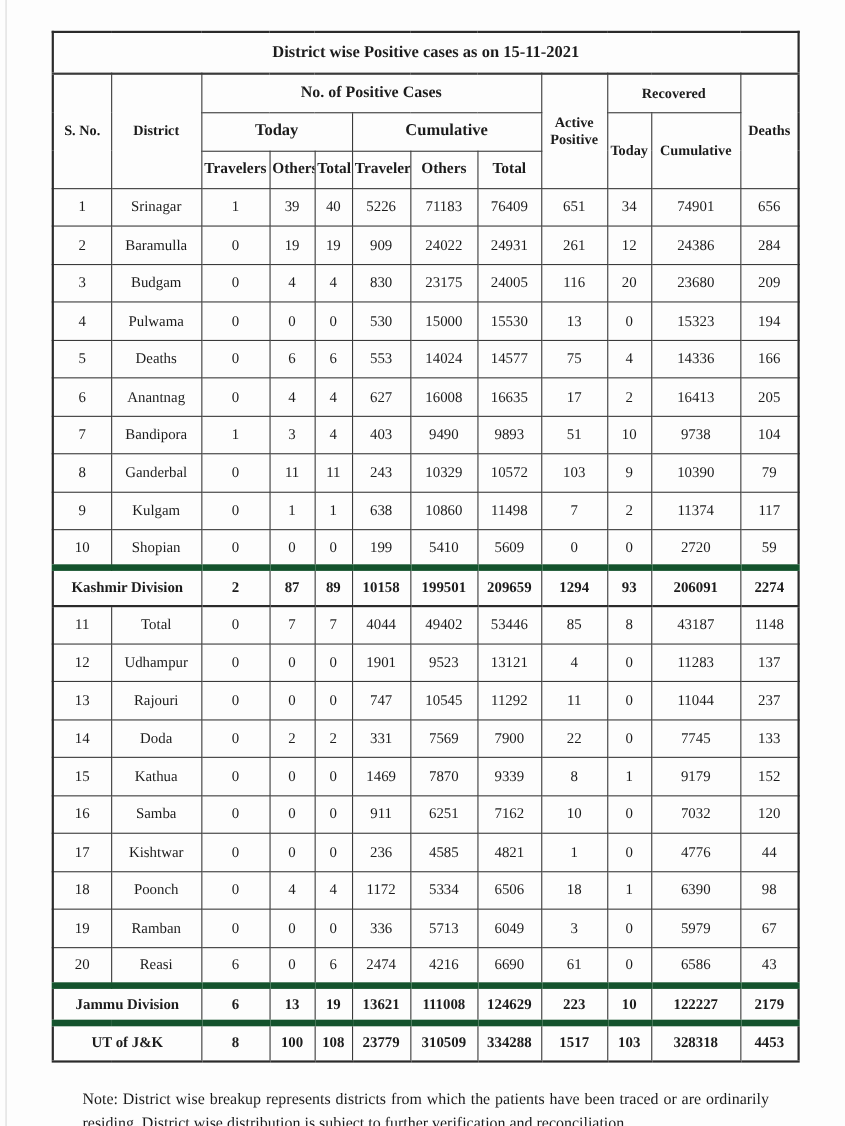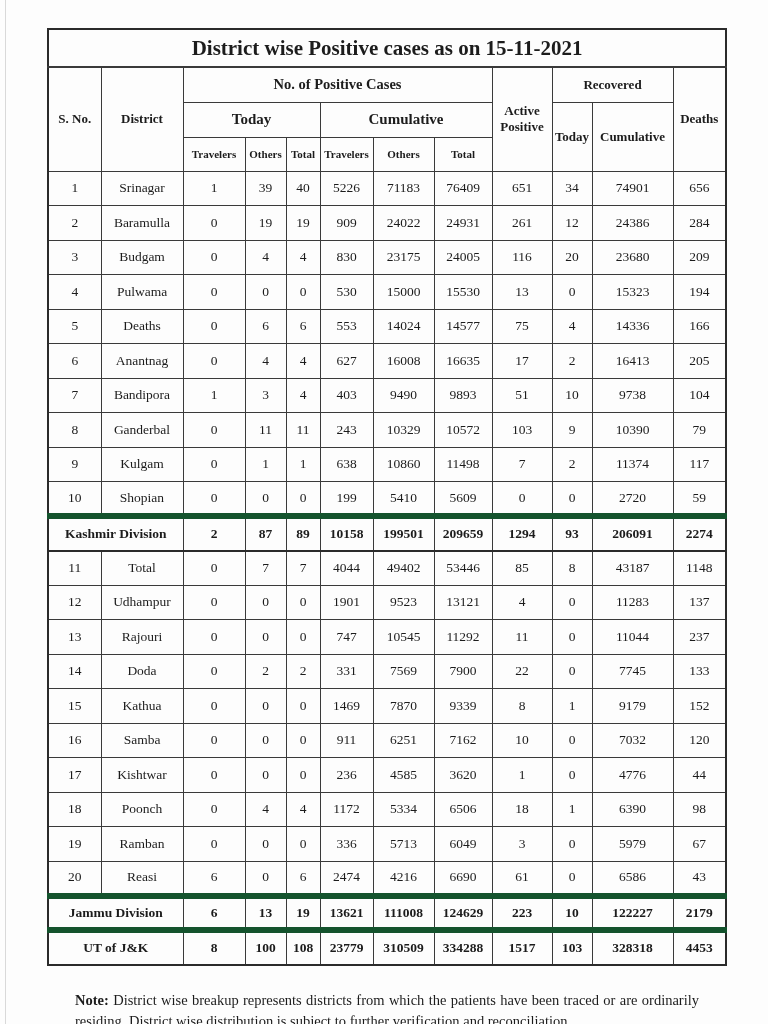--- a/index.html
+++ b/index.html
@@ -29,48 +29,48 @@
     border: 1px solid #3a3a3a;
     text-align: center;
     vertical-align: middle;
     padding: 1px 2px;
     overflow: hidden;
   }
   table.main { border: 2px solid #2b2b2b; }
   .title-cell {
     height: 38px;
     font-weight: bold;
-    font-size: 21px;
+    font-size: 15px;
     border-bottom-width: 2px !important;
   }
   th { font-weight: bold; }
   .h-group { font-size: 14.5px; height: 35px; }
   .h-level2 { font-size: 15px; height: 35px; }
-  .h-sub { font-size: 11px; height: 34px; padding: 1px 1px; }
+  .h-sub { font-size: 14px; height: 34px; padding: 1px 1px; }
   .h-span { font-size: 13px; line-height: 1.25; }
   .h-recovered { font-size: 13px; }
   .h-rec-sub { font-size: 13px; }
   tbody td { height: 34.5px; font-size: 13.5px; }
   td.district-name { text-align: left; padding-left: 9px; }
   tr.summary td {
     font-weight: bold;
     border-top: 6px solid #14532d;
     border-bottom: 2px solid #2b2b2b;
   }
   td.merged { text-align: center; padding-left: 2px; }
   .note {
     position: absolute;
     left: 75px;
     top: 990px;
     width: 624px;
     font-size: 14.5px;
     line-height: 1.45;
     text-align: justify;
   }
-  .note b { font-weight: bold; }
+  .note b { font-weight: normal; }
 </style>
 </head>
 <body>
 
 <div class="photo-edge"></div>
 
 <table class="main">
   <colgroup>
     <col style="width:53px">
       <col style="width:82px">
@@ -351,21 +351,21 @@
         <td>120</td>
       </tr>
       <tr>
         <td>17</td>
         <td class="district-name">Kishtwar</td>
         <td>0</td>
         <td>0</td>
         <td>0</td>
         <td>236</td>
         <td>4585</td>
-        <td>3620</td>
+        <td>4821</td>
         <td>1</td>
         <td>0</td>
         <td>4776</td>
         <td>44</td>
       </tr>
       <tr>
         <td>18</td>
         <td class="district-name">Poonch</td>
         <td>0</td>
         <td>4</td>

